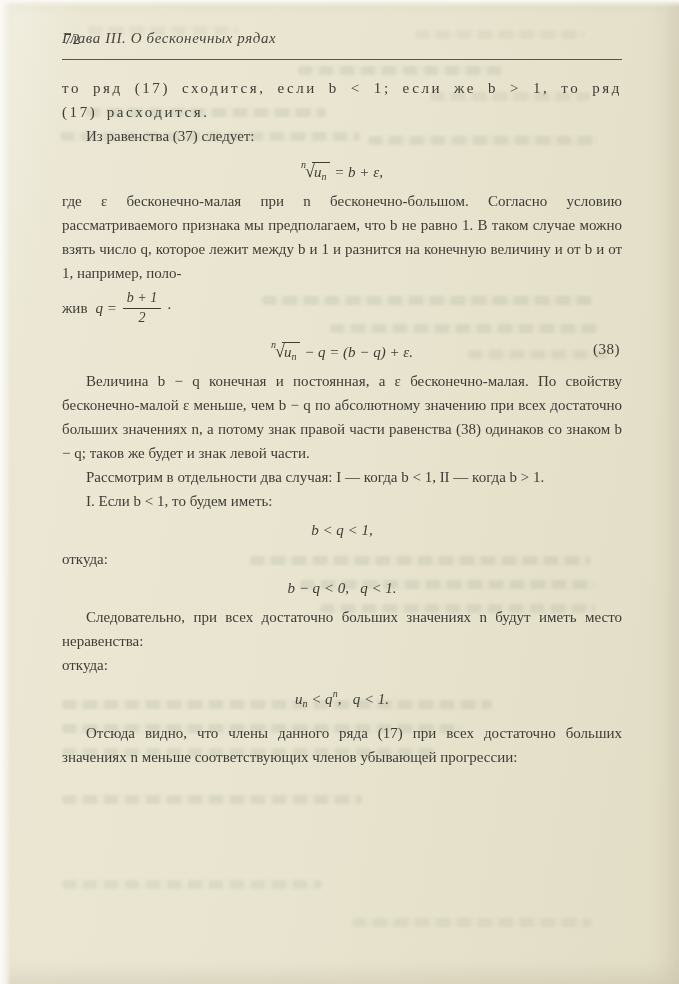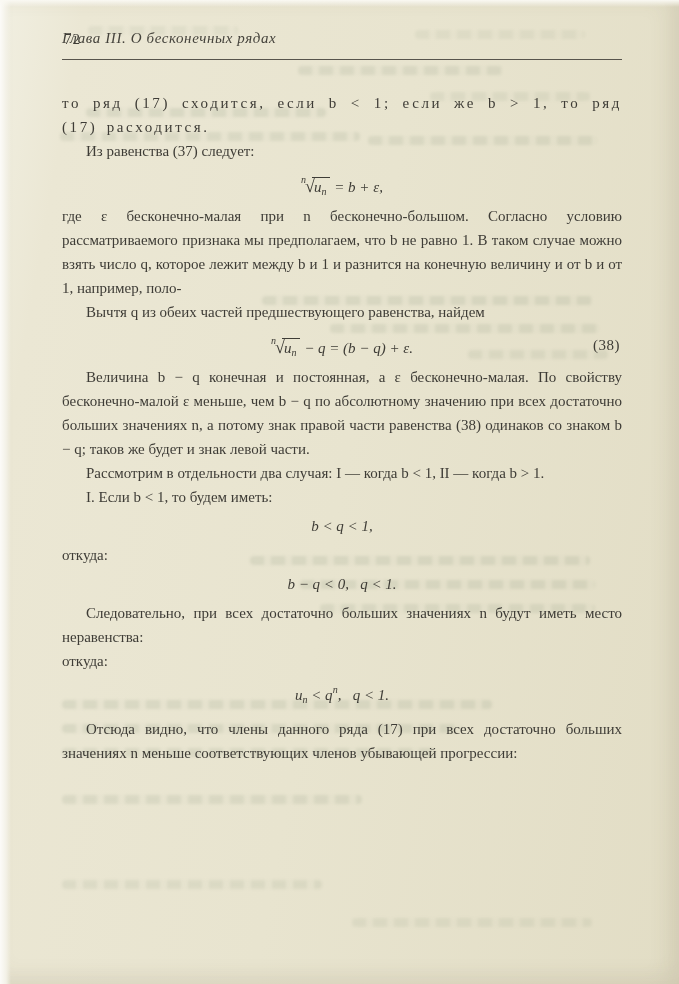--- a/index.html
+++ b/index.html
@@ -20,21 +20,21 @@
   .bleed{position:absolute;inset:0;z-index:0;pointer-events:none;}
   .bleed div{
     position:absolute;height:9px;border-radius:4px;filter:blur(1.6px);
     background:repeating-linear-gradient(90deg,rgba(122,138,112,.30) 0 14px,rgba(122,138,112,.06) 14px 21px);
   }
   .inner{position:relative;z-index:1;padding:30px 57px 0 62px;}
   .pagehead{position:relative;height:22px;font-size:15px;}
   .pagenum{position:absolute;left:2px;top:1px;letter-spacing:1px;}
   .chapter{position:absolute;left:0;right:0;text-align:left;font-style:italic;letter-spacing:.6px;color:#45433c;}
   .rule{border-bottom:1.7px solid #57544c;margin-top:7px;}
-  main{margin-top:31px;font-size:15px;line-height:24px;}
+  main{margin-top:16px;font-size:15px;line-height:24px;}
   .para{margin:0;text-align:justify;}
   .ind{text-indent:24px;}
   .spaced{letter-spacing:2.6px;word-spacing:3px;}
   .formula{position:relative;text-align:center;font-style:italic;margin:5px 0;white-space:pre-wrap;}
   .formula .tag{position:absolute;right:2px;top:50%;transform:translateY(-50%);font-style:normal;letter-spacing:.5px;}
   sub{font-size:10px;vertical-align:-3px;font-style:italic;}
   sup{font-size:10px;vertical-align:7px;font-style:italic;}
   .root{display:inline-block;}
   .root .idx{font-size:10px;vertical-align:9px;margin-right:-1px;font-style:italic;}
   .root .sign{font-style:normal;font-size:18px;}
@@ -86,22 +86,32 @@
     <main>
 
       <p class="para spaced">то ряд (17) сходится, если b &lt; 1; если же b &gt; 1, то ряд (17) расходится.</p>
 
       <p class="para ind">Из равенства (37) следует:</p>
 
       <div class="formula"><span class="root"><span class="idx">n</span><span class="sign">√</span><span class="vinc"><span>u</span><sub>n</sub></span></span><span> = b + ε,</span></div>
 
       <p class="para">где ε бесконечно-малая при n бесконечно-большом. Согласно условию рассматриваемого признака мы предполагаем, что b не равно 1. В таком случае можно взять число q, которое лежит между b и 1 и разнится на конечную величину и от b и от 1, например, поло-</p>
 
+      <div class="fracline">
+        <span class="lead">жив</span>
+        <span class="math">
+            <span>q =</span>
+            <span class="frac">
+              <span class="num">b + 1</span>
+              <span class="den">2</span>
+            </span>
+            <span>·</span>
+          </span>
+      </div>
 
-      <p class="para ind">Вычтя q из обеих частей предшествующего равенства, найдем</p>
 
       <div class="formula"><span class="root"><span class="idx">n</span><span class="sign">√</span><span class="vinc"><span>u</span><sub>n</sub></span></span><span> − q = (b − q) + ε.</span><span class="tag">(38)</span></div>
 
       <p class="para ind">Величина b − q конечная и постоянная, а ε бесконечно-малая. По свойству бесконечно-малой ε меньше, чем b − q по абсолютному значению при всех достаточно больших значениях n, а потому знак правой части равенства (38) одинаков со знаком b − q; таков же будет и знак левой части.</p>
 
       <p class="para ind">Рассмотрим в отдельности два случая: I — когда b &lt; 1, II — когда b &gt; 1.</p>
 
       <p class="para ind">I. Если b &lt; 1, то будем иметь:</p>
 
       <div class="formula"><span>b &lt; q &lt; 1,</span></div>

